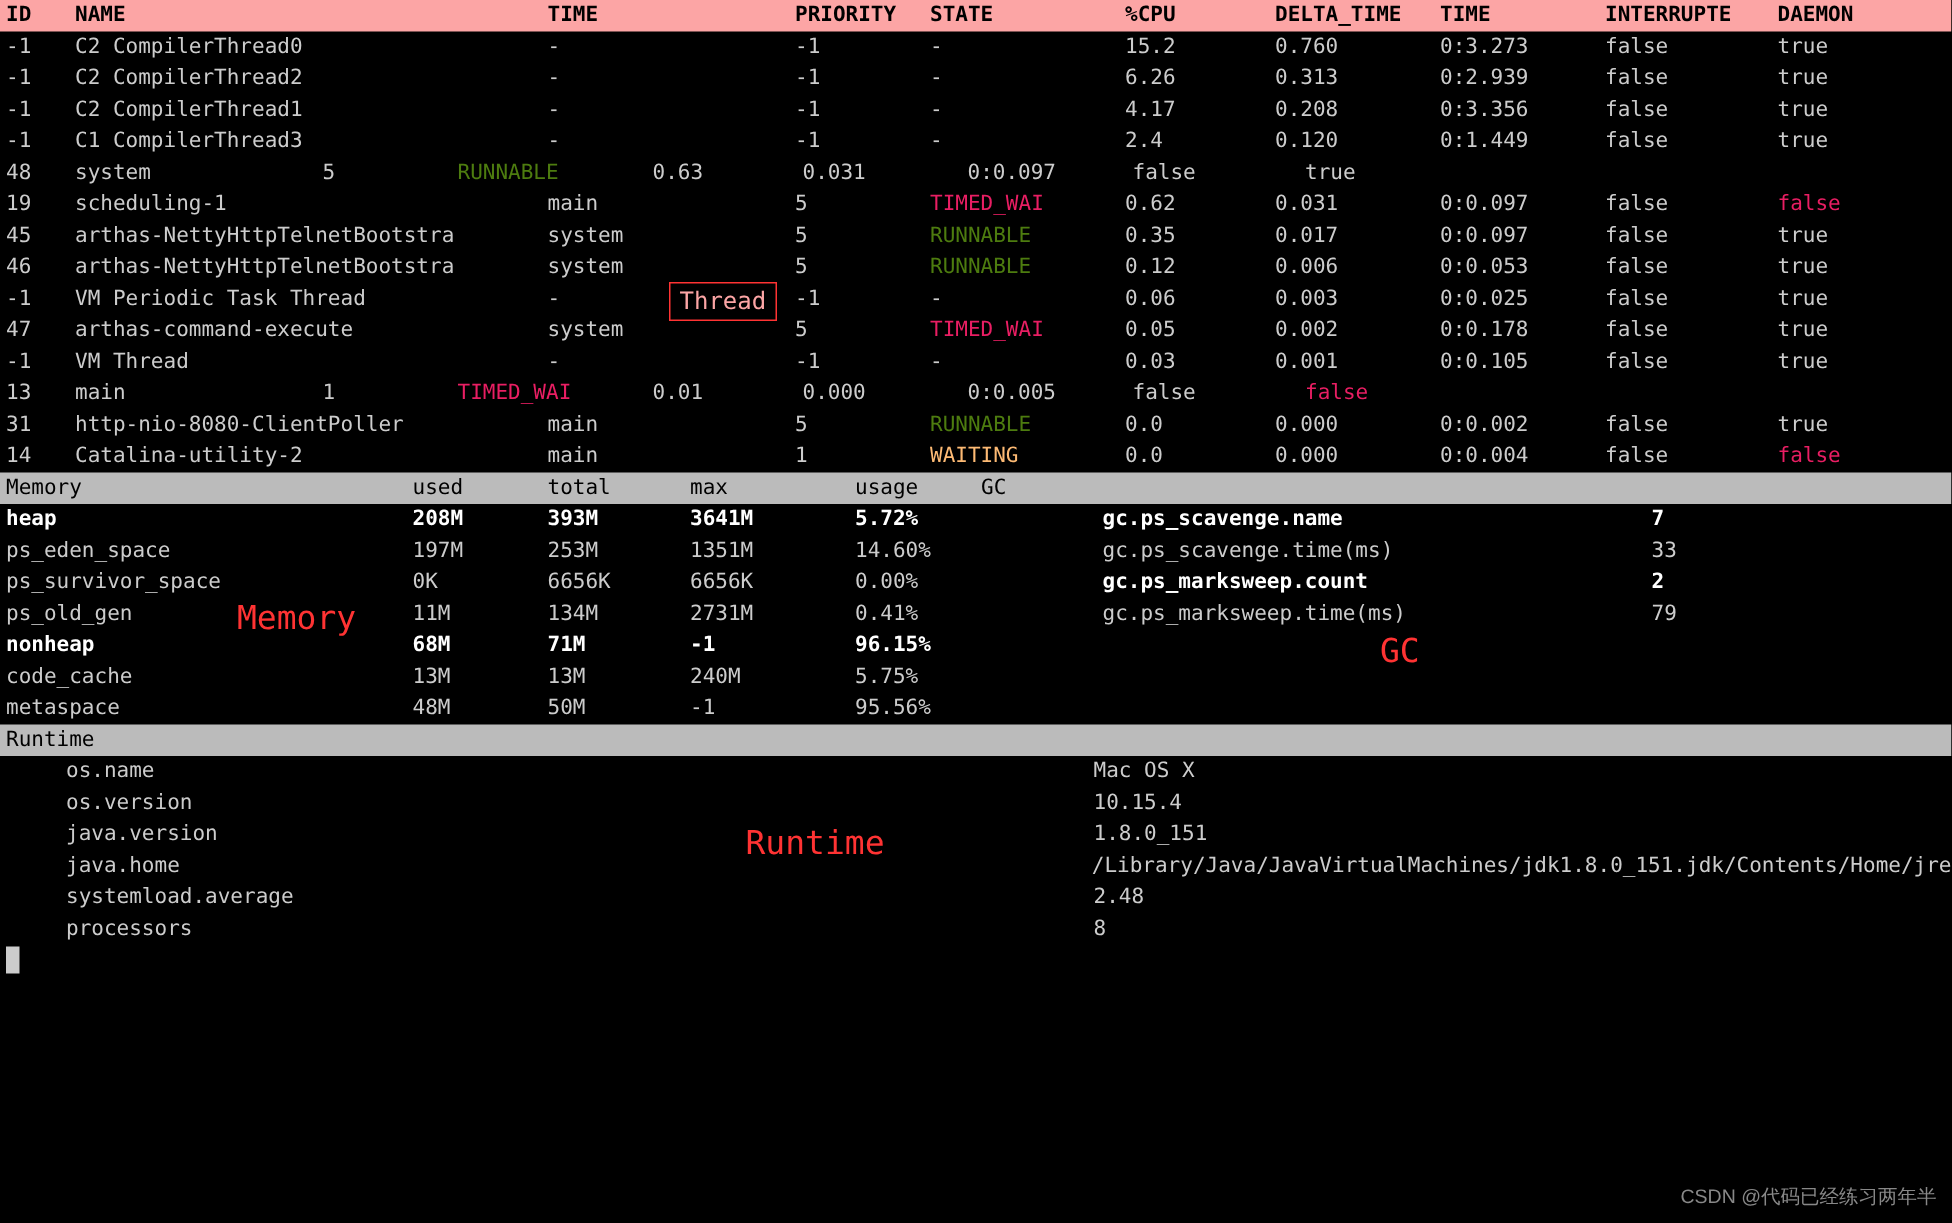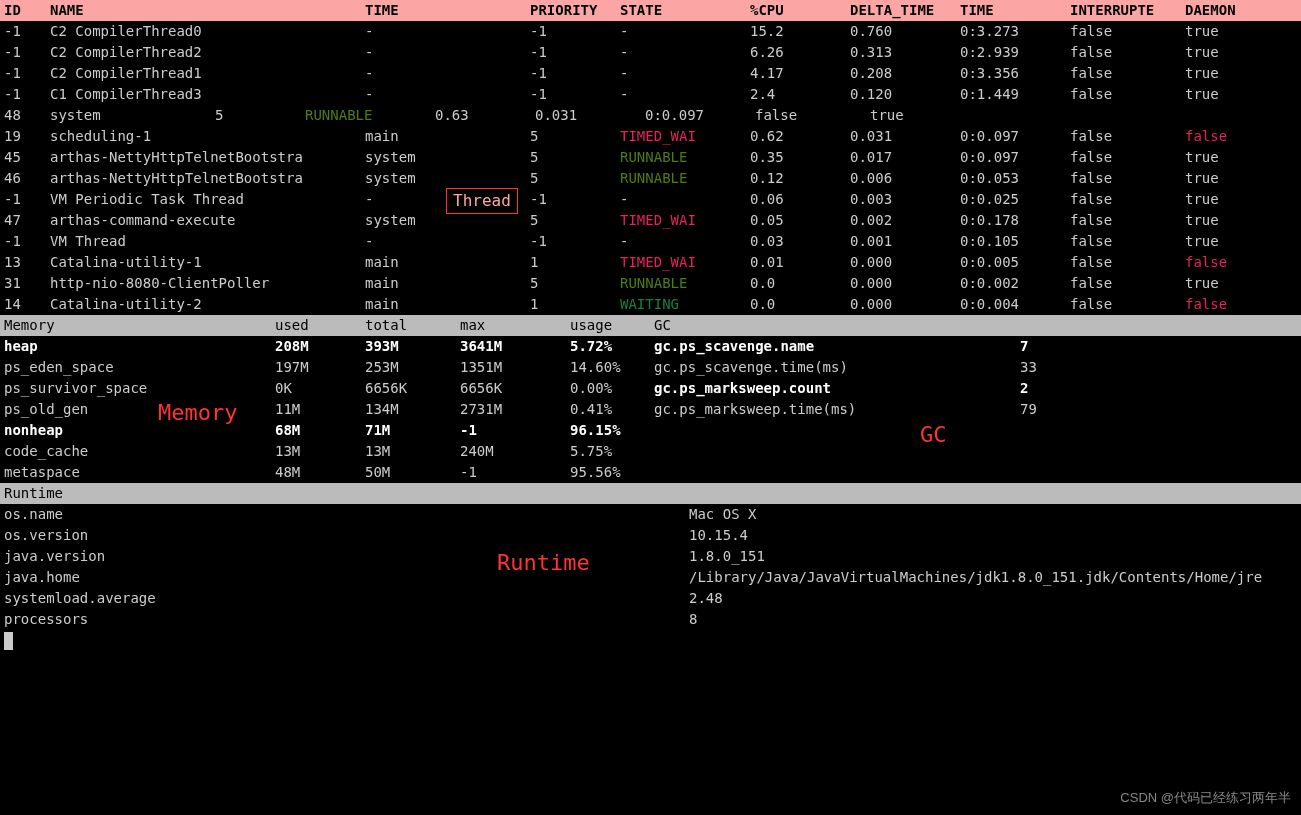--- a/index.html
+++ b/index.html
@@ -32,47 +32,47 @@
 .col-group { width: 165px; }
 .col-priority { width: 90px; }
 .col-state { width: 130px; }
 .col-cpu { width: 100px; }
 .col-delta { width: 110px; }
 .col-time { width: 110px; }
 .col-interrupt { width: 115px; }
 .col-daemon { width: 110px; }
 .state-runnable { color: #4d7c0f; }
 .state-timed { color: #e91e63; }
-.state-waiting { color: #15803d; }
+.state-waiting { color: #fdba74; }
 .daemon-false { color: #e91e63; }
 .mem-header {
   background: #bbb;
   color: #000;
   display: flex;
   height: 21px;
   align-items: center;
 }
-.mem-row { display: flex; height: 21px; align-items: center; }
+.mem-row { display: flex; height: 21px; align-items: center; justify-content: flex-end; }
 .mem-name { width: 275px; padding-left: 4px; }
 .mem-used { width: 90px; }
 .mem-total { width: 95px; }
 .mem-max { width: 110px; }
 .mem-usage { width: 80px; }
 .gc-name { width: 370px; padding-left: 4px; }
 .gc-val { width: 200px; }
 .bold { font-weight: bold; color: #fff; }
 .runtime-header {
   background: #bbb;
   color: #000;
   padding-left: 4px;
   height: 21px;
   display: flex;
   align-items: center;
 }
-.runtime-row { display: flex; min-height: 21px; }
+.runtime-row { display: flex; min-height: 21px; margin-left: 40px; }
 .runtime-key { width: 650px; padding-left: 4px; }
 .runtime-val { flex: 1; padding-left: 39px; }
 .annotation {
   position: absolute;
   color: #fca5a5;
   font-size: 16px;
   font-weight: normal;
   border: 1px solid #ff3333;
   padding: 0 6px;
   background: rgba(0,0,0,0.3);
@@ -245,21 +245,20 @@
       <div class="col-priority">-1</div>
       <div class="col-state ">-</div>
       <div class="col-cpu">0.03</div>
       <div class="col-delta">0.001</div>
       <div class="col-time">0:0.105</div>
       <div class="col-interrupt">false</div>
       <div class="col-daemon ">true</div>
     </div>
     <div class="data-row">
       <div class="col-id">13</div>
-      <div class="col-name">Catalina-utility-1</div>
       <div class="col-group">main</div>
       <div class="col-priority">1</div>
       <div class="col-state state-timed">TIMED_WAI</div>
       <div class="col-cpu">0.01</div>
       <div class="col-delta">0.000</div>
       <div class="col-time">0:0.005</div>
       <div class="col-interrupt">false</div>
       <div class="col-daemon daemon-false">false</div>
     </div>
     <div class="data-row">

